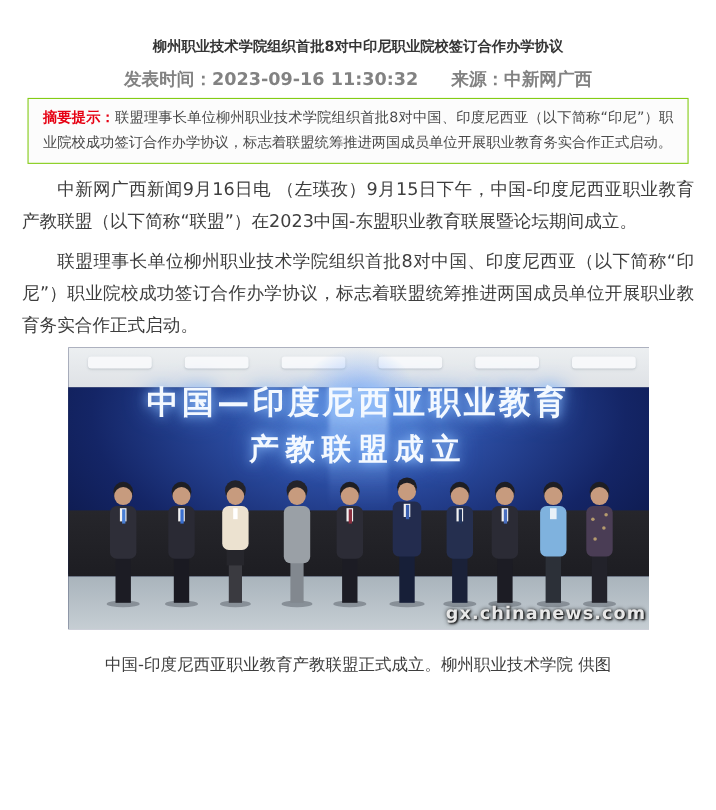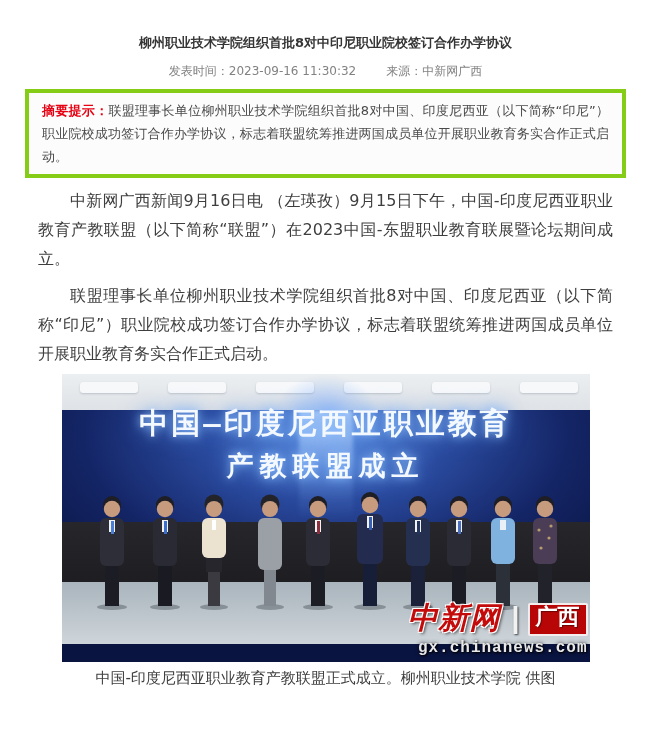--- a/index.html
+++ b/index.html
@@ -7,42 +7,41 @@
     width:651px;height:736px;overflow:hidden;background:#ffffff;
     font-family:"DejaVu Sans","Liberation Sans",sans-serif;
   }
   .page{width:651px;height:736px;position:relative;background:#fff;}
 
   .article-title{
     margin:30px 36px 0;text-align:center;
     font-size:13px;font-weight:bold;color:#353535;line-height:26px;
   }
   .meta-line{
-    margin-top:8px;text-align:center;font-size:12px;color:#828282;line-height:15px;
+    margin-top:8px;text-align:center;font-size:16px;color:#828282;line-height:15px;font-weight:bold;
   }
   .meta-line .meta-item{display:inline-block;}
   .meta-line .meta-gap{display:inline-block;width:30px;}
 
   .summary-box{
-    margin:10px 25px 0;border:4px solid #84cc16;background:#fcfcfc;
+    margin:10px 25px 0;border:1px solid #84cc16;background:#fcfcfc;
     padding:6px 13px;font-size:13px;line-height:23px;color:#4a4a4a;
     text-align:justify;
   }
   .summary-label{color:#e60012;font-weight:bold;}
 
   .article-body p{
-    margin:8px 38px 0;font-size:16px;line-height:29px;color:#3e3e3e;
+    margin:8px 20px 0;font-size:16px;line-height:29px;color:#3e3e3e;
     text-indent:2em;text-align:justify;
   }
 
   
   .photo-wrap{
-    width:528px;height:288px;margin:6px auto 0;position:relative;overflow:hidden;
+    width:528px;height:256px;margin:6px auto 0;position:relative;overflow:hidden;
     background:#0a1440;
-    font-family:Liberation Mono, monospace;
   }
   .ceiling{
     position:absolute;left:0;top:0;width:528px;height:36px;
     background:linear-gradient(to bottom,#eceff1,#dfe2e6);
   }
   .ceiling .panel{
     position:absolute;top:8px;height:11px;width:58px;border-radius:3px;
     background:#f7f8fa;box-shadow:0 1px 2px rgba(140,150,160,.45);
   }
   .ceiling .glow{
@@ -95,21 +94,21 @@
     padding:3px 6px 4px;border:2px solid #f5eded;border-radius:2px;
     text-shadow:1px 1px 1px rgba(0,0,0,.4);
   }
   .wm-url{
     margin-top:4px;font-size:16px;font-weight:bold;color:#e8e8e8;letter-spacing:1px;
     text-shadow:1px 1px 2px #000,0 0 4px rgba(0,0,0,.8);
     margin-left:40px;
   }
 
   .photo-caption{
-    margin-top:6px;text-align:center;font-size:15px;color:#3e3e3e;line-height:20px;
+    margin-top:22px;text-align:center;font-size:15px;color:#3e3e3e;line-height:20px;
   }
 </style>
 </head>
 <body>
 
 <div class="page">
 
   <h1 class="article-title">柳州职业技术学院组织首批8对中印尼职业院校签订合作办学协议</h1>
 
   <div class="meta-line">
@@ -244,25 +243,20 @@
           <circle cx="477" cy="44" r="1.6" fill="#b59b6e"></circle>
           <circle cx="487" cy="52" r="1.6" fill="#b59b6e"></circle>
           <circle cx="479" cy="62" r="1.6" fill="#b59b6e"></circle>
           <circle cx="489" cy="40" r="1.6" fill="#b59b6e"></circle>
           <circle cx="483" cy="19" r="9" fill="#1e1e24"></circle>
           <circle cx="483" cy="23" r="8.2" fill="#c79b7e"></circle>
         </g>
     </svg>
 
     <div class="watermark">
-      <div class="wm-row">
-        <span class="wm-brand">中新网</span>
-        <span class="wm-divider">|</span>
-        <span class="wm-region">广西</span>
-      </div>
       <div class="wm-url">gx.chinanews.com</div>
     </div>
   </div>
 
   <div class="photo-caption">中国-印度尼西亚职业教育产教联盟正式成立。柳州职业技术学院 供图</div>
 
 
 </div>
 
 </body></html>

